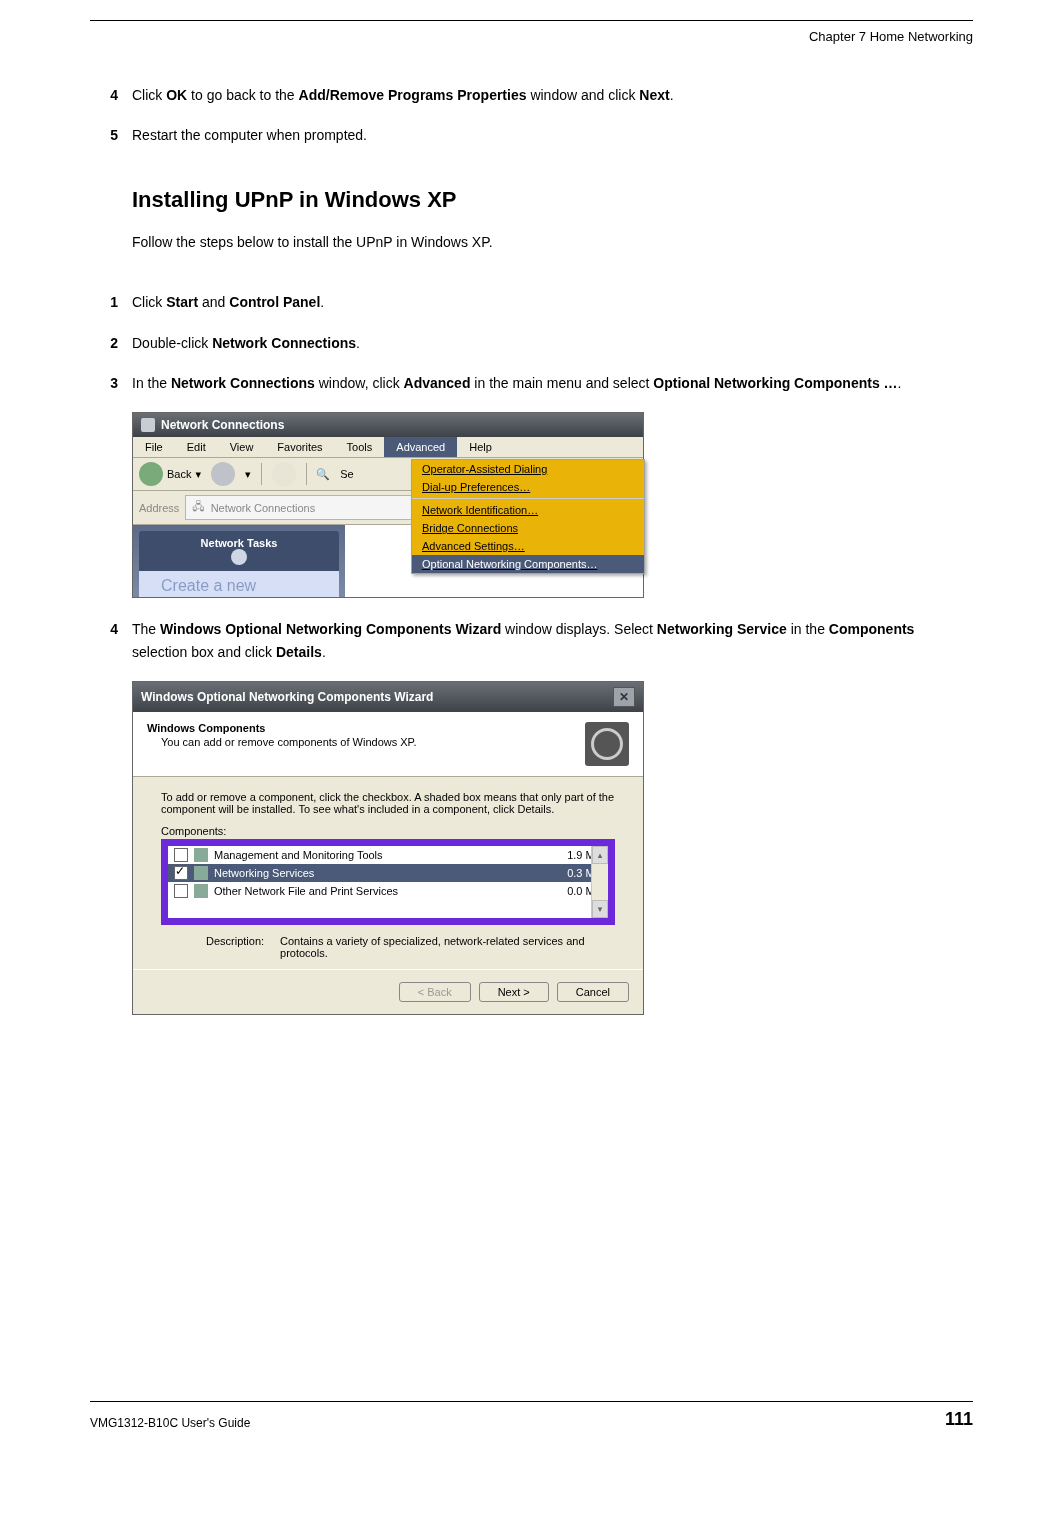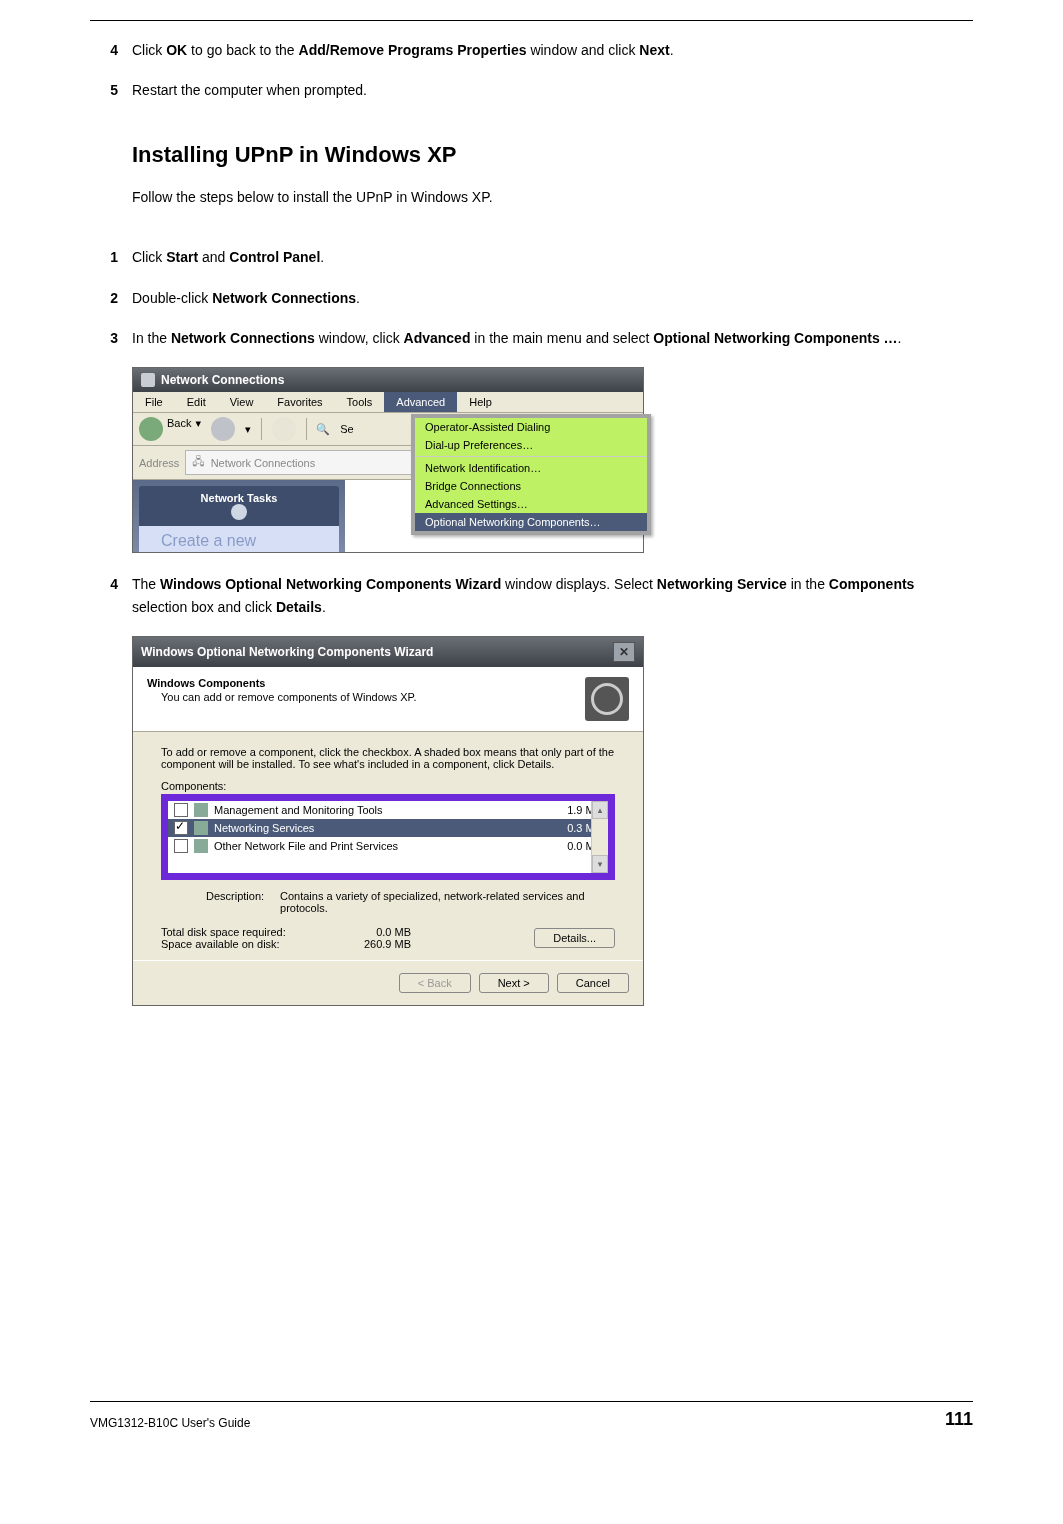--- a/index.html
+++ b/index.html
@@ -89,33 +89,34 @@
     color: #fff;
   }
   .nc-toolbar {
     background: #ece9d8;
     border-bottom: 1px solid #aca899;
     display:flex;
     align-items:center;
     padding:4px 6px;
     gap:10px;
   }
-  .nc-toolbar .tbtn { display:flex; align-items:flex-start; gap:4px; }
+  .nc-toolbar .tbtn { display:flex; align-items:center; gap:4px; }
   .nc-toolbar .circ { width:24px; height:24px; border-radius:50%; background:#bfc3c9; display:inline-block;}
   .nc-toolbar .circ.green { background:#7aa97a;}
   .nc-toolbar .sep { width:1px; height:22px; background:#aca899;}
   .nc-dropdownarea { position:relative; }
   .nc-dropdown {
     position:absolute;
     left:278px;
     top:0;
-    background:#bef264;
-    border:4px solid #a3a3a3;
+    background:#eab308;
+    border:1px solid #a3a3a3;
     width:232px;
     box-shadow:2px 2px 3px rgba(0,0,0,0.3);
+    text-decoration:underline;
   }
   .nc-dropdown .ditem { padding:3px 10px; }
   .nc-dropdown .dsep { border-top:1px solid #ccc; margin:2px 0;}
   .nc-dropdown .ditem.sel { background:#4a5a78; color:#fff;}
   .nc-address {
     background:#ece9d8;
     border-bottom:1px solid #aca899;
     padding:4px 6px;
     display:flex;
     align-items:center;
@@ -235,20 +236,21 @@
   }
   .page-footer .rule { position:absolute; left:0; right:0; top:-8px; border-top:1.5px solid #000;}
   .footer-left { font-size:12px;}
   .footer-right { font-size:18px; font-weight:bold;}
 </style>
 </head>
 <body>
 
 <div class="page">
   <hr class="top-rule">
+  <div class="chapter-header">Chapter 7 Home Networking</div>
 
   <div class="step-row">
     <div class="step-num">4</div>
     <div class="step-text">
       <span>Click </span><b>OK</b><span> to go back to the </span><b>Add/Remove Programs Properties</b><span> window and click </span><b>Next</b><span>.</span>
     </div>
   </div>
 
   <div class="step-row">
     <div class="step-num">5</div>
@@ -387,35 +389,20 @@
           <div class="sbar">
             <div class="arr">▴</div>
             <div style="flex:1"></div>
             <div class="arr" style="position:absolute;bottom:0;left:0;right:0">▾</div>
           </div>
         </div>
         <div class="wiz-desc">
           <span class="dl">Description:</span>
           <span>Contains a variety of specialized, network-related services and protocols.</span>
         </div>
-        <div class="wiz-stats-row">
-          <div class="wiz-stats">
-            <div class="srow">
-              <span class="slab">Total disk space required:</span>
-              <span class="sval">0.0 MB</span>
-            </div>
-            <div class="srow">
-              <span class="slab">Space available on disk:</span>
-              <span class="sval">260.9 MB</span>
-            </div>
-          </div>
-          <div class="wiz-details-btn-wrap">
-            <button class="wiz-btn">Details...</button>
-          </div>
-        </div>
       </div>
       <div class="wiz-footer">
         <button class="wiz-btn disabled">&lt; Back</button>
         <button class="wiz-btn">Next &gt;</button>
         <button class="wiz-btn">Cancel</button>
       </div>
     </div>
   </div>
 
   <div class="page-footer">

